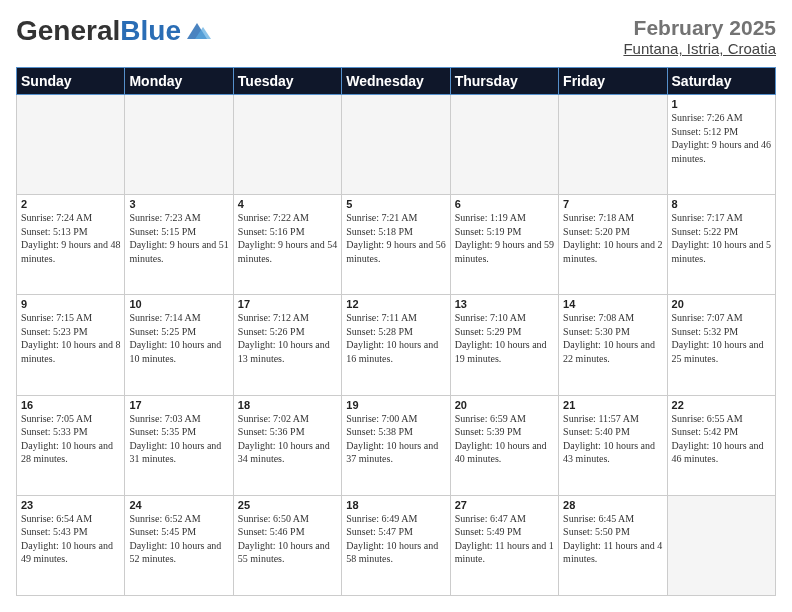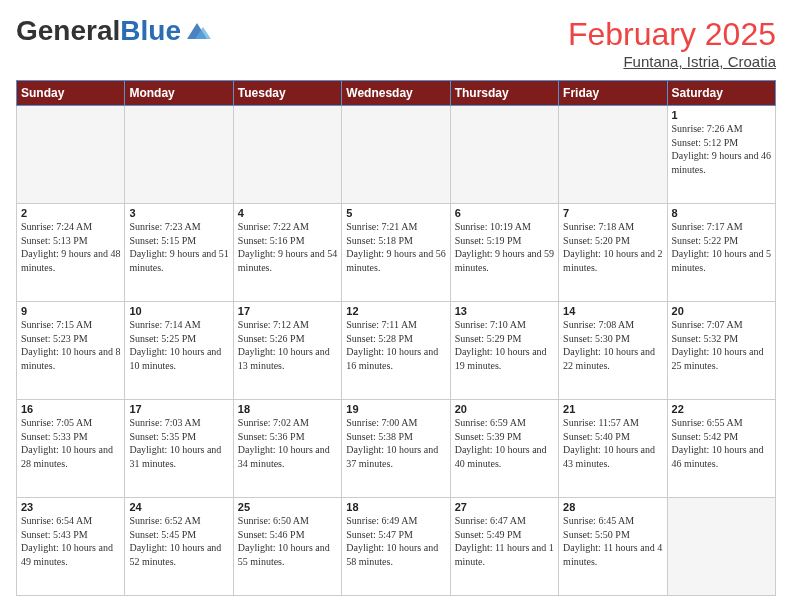--- a/index.html
+++ b/index.html
@@ -36,40 +36,40 @@
     .logo-blue { color: #2a6db5; }
     .logo-icon {
       width: 28px;
       height: 28px;
       margin-left: 2px;
     }
     .title-block {
       text-align: right;
     }
     .month-title {
-      font-size: 32px;
-      font-weight: normal;
-      color: #ef4444;
+      font-size: 21px;
+      font-weight: bold;
+      color: #737373;
     }
     .location {
       font-size: 15px;
       color: #444;
       text-decoration: underline;
     }
     .calendar {
       border: 1px solid #ccc;
       border-collapse: collapse;
       width: 100%;
       flex: 1;
       table-layout: fixed;
     }
     .calendar th {
-      background-color: #7f1d1d;
+      background-color: #0f172a;
       color: #fff;
-      font-size: 12px;
+      font-size: 14px;
       font-weight: bold;
       padding: 5px 4px;
       text-align: left;
       border: 1px solid #5590cc;
     }
     .calendar td {
       border: 1px solid #ccc;
       vertical-align: top;
       padding: 3px 4px;
       font-size: 9.5px;
@@ -168,21 +168,21 @@
 Daylight: 9 hours and 54 minutes.</div>
           </td>
           <td>
             <span class="day-number">5</span>
             <div class="day-info">Sunrise: 7:21 AM
 Sunset: 5:18 PM
 Daylight: 9 hours and 56 minutes.</div>
           </td>
           <td>
             <span class="day-number">6</span>
-            <div class="day-info">Sunrise: 10:19 AM
+            <div class="day-info">Sunrise: 1:19 AM
 Sunset: 5:19 PM
 Daylight: 9 hours and 59 minutes.</div>
           </td>
           <td>
             <span class="day-number">7</span>
             <div class="day-info">Sunrise: 7:18 AM
 Sunset: 5:20 PM
 Daylight: 10 hours and 2 minutes.</div>
           </td>
           <td>

